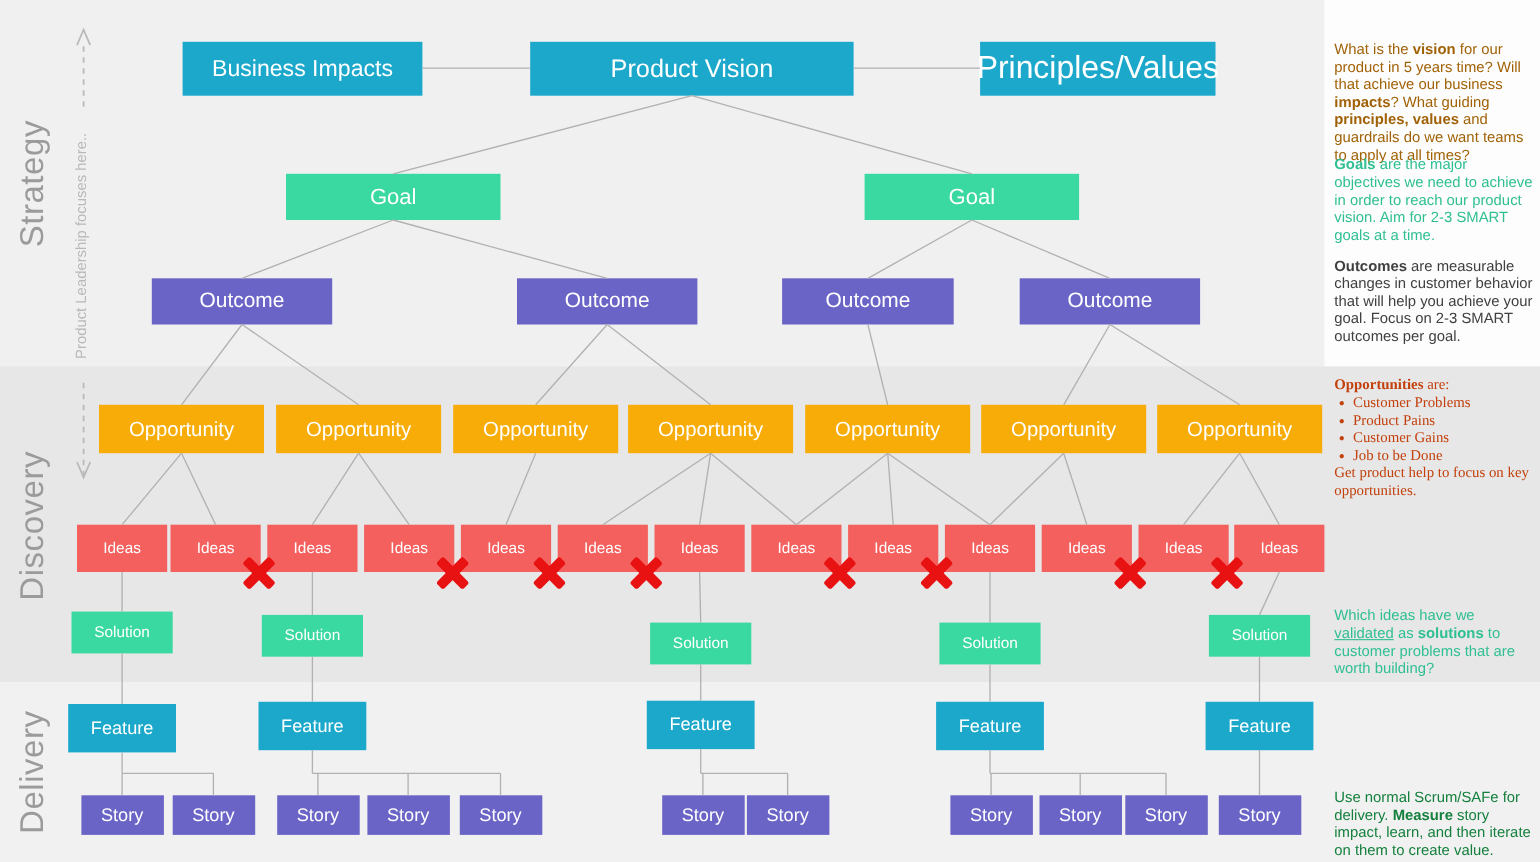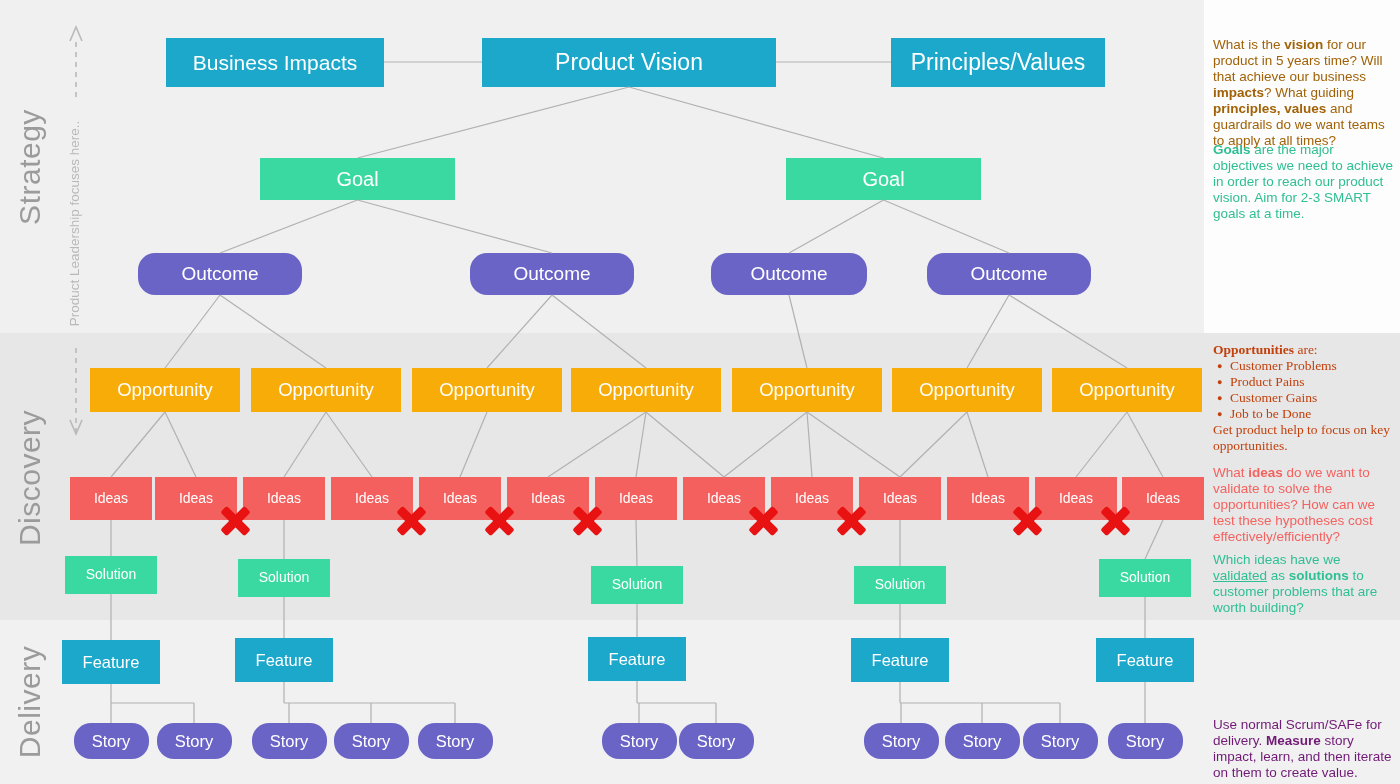--- a/index.html
+++ b/index.html
@@ -14,21 +14,21 @@
   .band-delivery{top:620px;height:164px;background:var(--band-delivery,#f1f1f2);}
   .sidebar-top-bg{position:absolute;left:1204px;top:0;width:196px;height:333px;background:#fdfdfd;}
   #connectors{position:absolute;left:0;top:0;z-index:1;}
   #nodes,.section-label,.lead-text,#sidebar{z-index:2;}
   .node{
     position:absolute;color:#ffffff;display:flex;align-items:center;justify-content:center;
     text-align:center;line-height:1.1;user-select:none;
   }
   .teal{background:var(--teal,#1ba8cb);}
   .green{background:var(--green,#3bd9a2);}
-  .purple{background:var(--purple,#6b64c7);border-radius:17px;}
+  .purple{background:var(--purple,#6b64c7);}
   .orange{background:var(--orange,#f7ac07);}
   .red{background:var(--red,#f4605e);}
   .xmark{position:absolute;right:-13px;bottom:-17px;width:30px;height:32px;z-index:3;}
   .xmark::before,.xmark::after{
     content:"";position:absolute;left:10.5px;top:-1px;width:9px;height:34px;
     background:var(--xred,#e81212);border-radius:2.5px;
   }
   .xmark::before{transform:rotate(45deg);}
   .xmark::after{transform:rotate(-45deg);}
   .section-label{
@@ -128,21 +128,21 @@
 
   <div class="section-label" id="label-strategy">Strategy</div>
   <div class="section-label" id="label-discovery">Discovery</div>
   <div class="section-label" id="label-delivery">Delivery</div>
 
   <div class="lead-text">Product Leadership focuses here..</div>
 
   <div id="nodes">
       <div class="node teal" style="left: 166px; top: 38px; width: 218px; height: 49px; font-size: 21px;">Business Impacts</div>
       <div class="node teal" style="left: 482px; top: 38px; width: 294px; height: 49px; font-size: 23px;">Product Vision</div>
-      <div class="node teal" style="left: 891px; top: 38px; width: 214px; height: 49px; font-size: 23px;">Principles/Values</div>
+      <div class="node teal" style="left: 891px; top: 38px; width: 214px; height: 49px; font-size: 29px;">Principles/Values</div>
       <div class="node green" style="left: 260px; top: 158px; width: 195px; height: 42px; font-size: 20px;">Goal</div>
       <div class="node green" style="left: 786px; top: 158px; width: 195px; height: 42px; font-size: 20px;">Goal</div>
       <div class="node purple" style="left: 138px; top: 253px; width: 164px; height: 42px; font-size: 19px;">Outcome</div>
       <div class="node purple" style="left: 470px; top: 253px; width: 164px; height: 42px; font-size: 19px;">Outcome</div>
       <div class="node purple" style="left: 711px; top: 253px; width: 156px; height: 42px; font-size: 19px;">Outcome</div>
       <div class="node purple" style="left: 927px; top: 253px; width: 164px; height: 42px; font-size: 19px;">Outcome</div>
       <div class="node orange" style="left: 90px; top: 368px; width: 150px; height: 44px; font-size: 18.5px;">Opportunity</div>
       <div class="node orange" style="left: 251px; top: 368px; width: 150px; height: 44px; font-size: 18.5px;">Opportunity</div>
       <div class="node orange" style="left: 412px; top: 368px; width: 150px; height: 44px; font-size: 18.5px;">Opportunity</div>
       <div class="node orange" style="left: 571px; top: 368px; width: 150px; height: 44px; font-size: 18.5px;">Opportunity</div>
@@ -180,30 +180,30 @@
       <div class="node purple" style="left: 601.5px; top: 723px; width: 75px; height: 36px; font-size: 16.5px;">Story</div>
       <div class="node purple" style="left: 678.5px; top: 723px; width: 75px; height: 36px; font-size: 16.5px;">Story</div>
       <div class="node purple" style="left: 863.5px; top: 723px; width: 75px; height: 36px; font-size: 16.5px;">Story</div>
       <div class="node purple" style="left: 944.5px; top: 723px; width: 75px; height: 36px; font-size: 16.5px;">Story</div>
       <div class="node purple" style="left: 1022.5px; top: 723px; width: 75px; height: 36px; font-size: 16.5px;">Story</div>
       <div class="node purple" style="left: 1107.5px; top: 723px; width: 75px; height: 36px; font-size: 16.5px;">Story</div>
     </div>
   <div id="sidebar">
       <div class="sb-block" style="top: 13px; color: #a16207; margin-top: 24px;"><span>What is the </span><span class="b">vision</span><span> for our product in 5 years time? Will that achieve our business </span><span class="b">impacts</span><span>? What guiding </span><span class="b">principles, values</span><span> and guardrails do we want teams to apply at all times?</span></div>
       <div class="sb-block" style="top: 142px; color: rgb(47, 191, 146);"><span class="b">Goals</span><span> are the major objectives we need to achieve in order to reach our product vision. Aim for 2-3 SMART goals at a time.</span></div>
+      <div class="sb-block" style="top: 234px; color: rgb(63, 63, 63);"><span class="b">Outcomes</span><span> are measurable changes in customer behavior that will help you achieve your goal. Focus on 2-3 SMART outcomes per goal.</span></div>
       <div class="sb-block" style="top: 342px; color: #c2410c; font-family: Liberation Serif, serif;"><span class="b">Opportunities</span><span> are:</span><div class="sb-bullet">
           <span class="dot">●</span>
           <span class="txt">Customer Problems</span>
         </div><div class="sb-bullet">
           <span class="dot">●</span>
           <span class="txt">Product Pains</span>
         </div><div class="sb-bullet">
           <span class="dot">●</span>
           <span class="txt">Customer Gains</span>
         </div><div class="sb-bullet">
           <span class="dot">●</span>
           <span class="txt">Job to be Done</span>
         </div><div><span>Get product help to focus on key opportunities.</span></div></div>
-      <div class="sb-block" style="top: 465px; color: rgb(244, 98, 95);"><span>What </span><span class="b">ideas</span><span> do we want to validate to solve the opportunities? How can we test these hypotheses cost effectively/efficiently?</span></div>
       <div class="sb-block" style="top: 552px; color: rgb(47, 191, 146);"><span>Which ideas have we </span><span class="u">validated</span><span> as </span><span class="b">solutions</span><span> to customer problems that are worth building?</span></div>
-      <div class="sb-block" style="top: 717px; color: #701a75;"><span>Use normal Scrum/SAFe for delivery. </span><span class="b">Measure</span><span> story impact, learn, and then iterate on them to create value.</span></div>
+      <div class="sb-block" style="top: 717px; color: #15803d;"><span>Use normal Scrum/SAFe for delivery. </span><span class="b">Measure</span><span> story impact, learn, and then iterate on them to create value.</span></div>
     </div>
 </div>
 
 </body></html>

